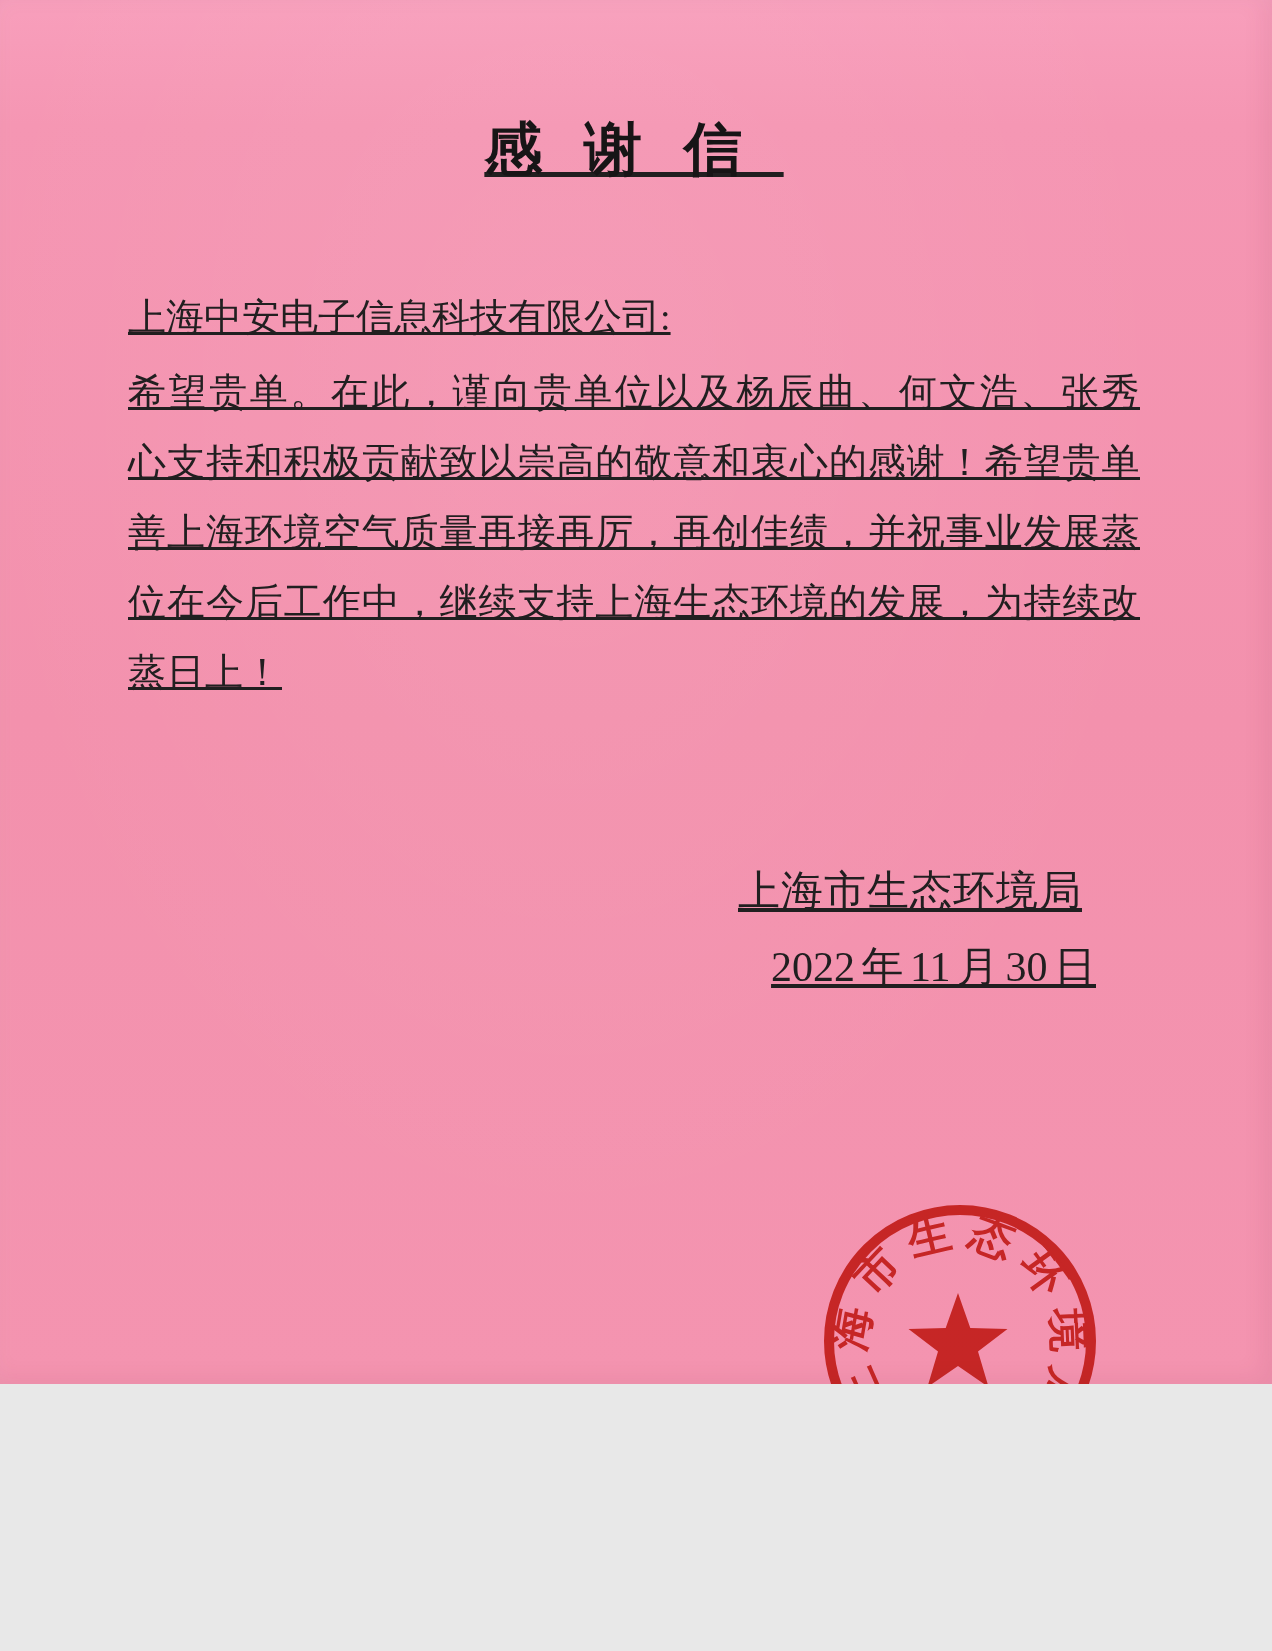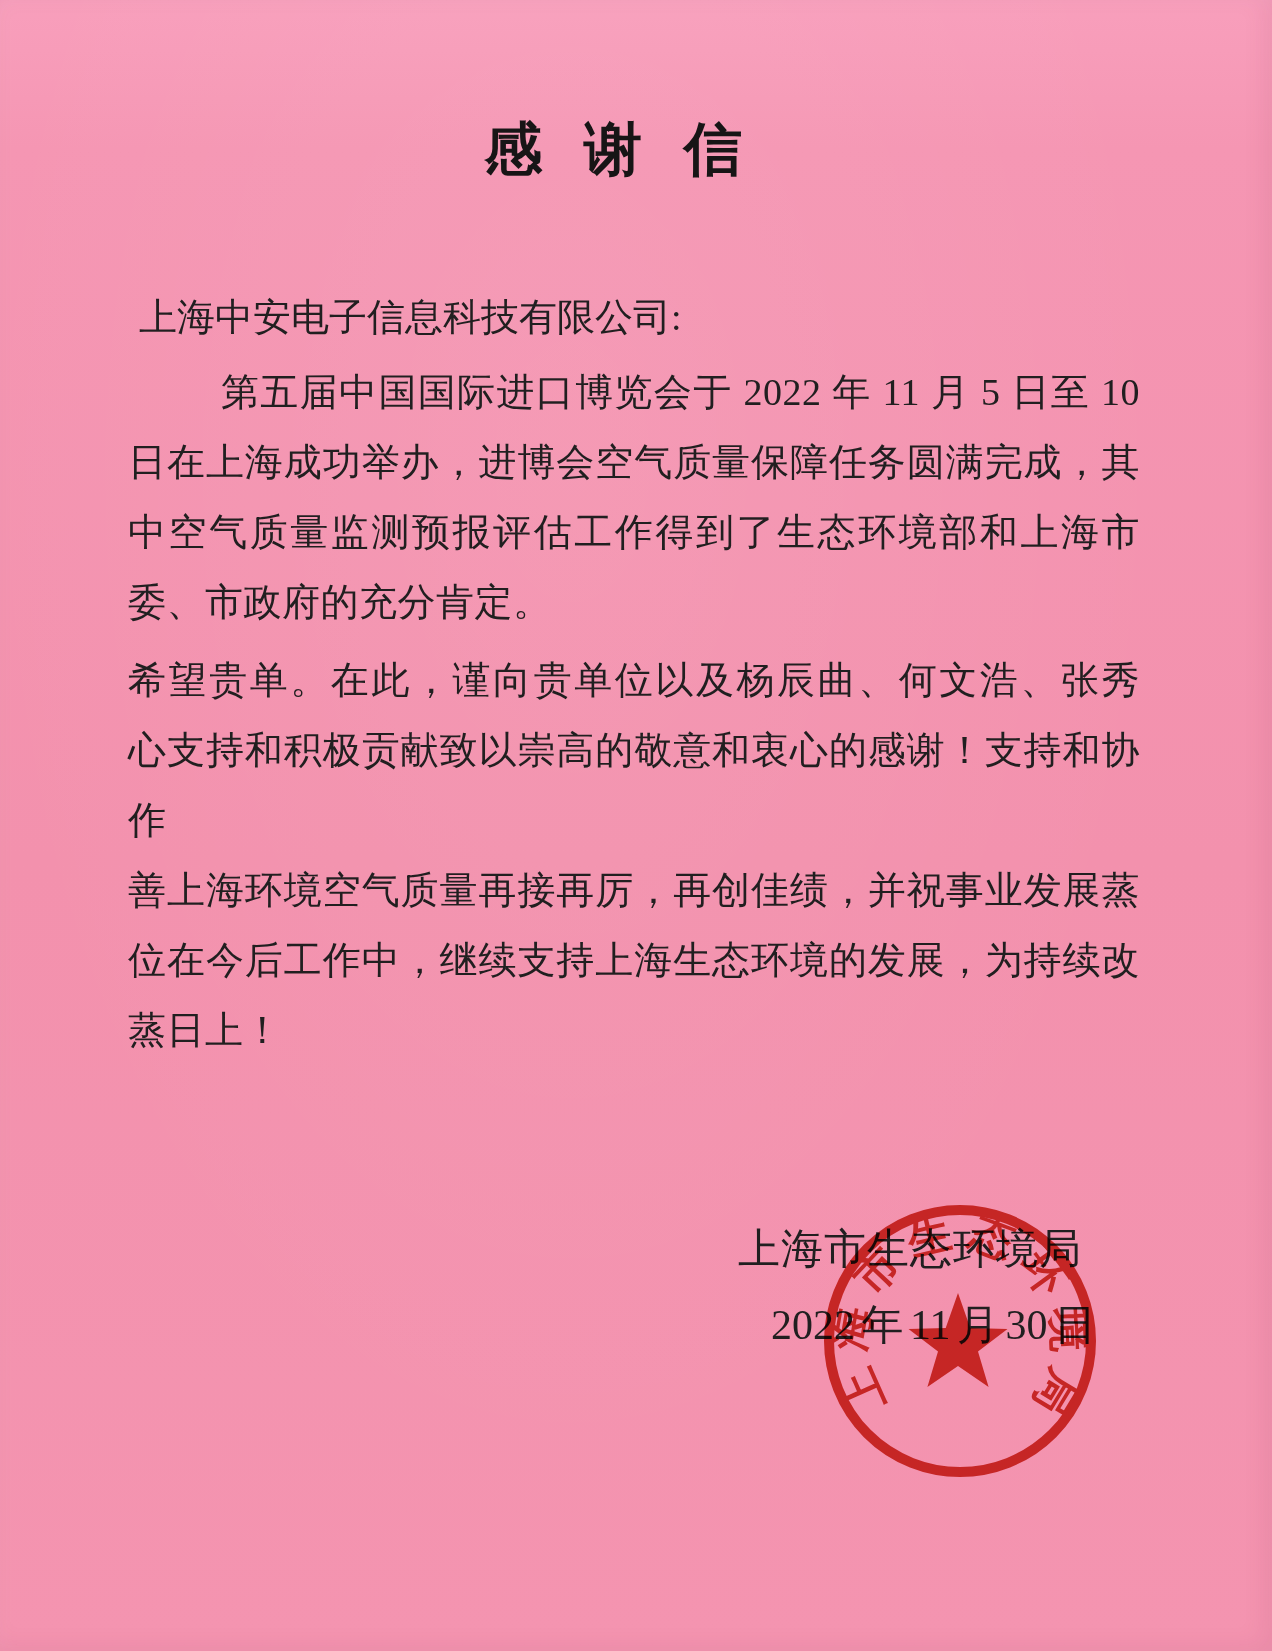--- a/index.html
+++ b/index.html
@@ -4,46 +4,46 @@
 <style>
   :root{
     --paper:#f596b3;
     --ink:#211f20;
     --seal:#cc3226;
   }
   *{margin:0;padding:0;box-sizing:border-box;}
   html,body{background:#e8e8e8;}
   .page{
     position:relative;
-    width:1272px;height:1651px;
+    width:1272px;height:1384px;
     margin:0 auto;
     overflow:hidden;
     background:
       radial-gradient(ellipse at 45% 28%, rgba(255,255,255,0.06), rgba(255,255,255,0) 62%),
       linear-gradient(180deg,#f89fbc 0%, var(--paper) 9%, #f391ad 52%, #f494b0 100%);
     box-shadow: inset -8px -5px 22px rgba(120,30,60,0.08), inset 4px 3px 18px rgba(255,255,255,0.05);
     font-family:"Liberation Serif","DejaVu Serif",serif;
     color:var(--ink);
+    text-decoration:underline;
   }
   .content{padding:0 132px 0 128px;}
   .title{
     margin-top:116px;
     text-align:center;
     font-size:58px;
     line-height:1.17;
     font-weight:700;
     letter-spacing:0.72em;
     color:#171516;
   }
   .addressee{
     margin-top:98px;
     font-size:38px;
     line-height:70px;
     text-align:left;
-    margin-left:11px;
   }
   .body .paragraph:first-child{margin-top:5px;}
   .body .paragraph + .paragraph{margin-top:8px;}
   .line{
     font-size:38px;
     line-height:70px;
     text-align:justify;
     text-align-last:justify;
     letter-spacing:0.5px;
   }
@@ -85,28 +85,22 @@
 
 <div class="page">
   <div class="content">
 
     <h1 class="title">感谢信</h1>
 
     <div class="addressee">上海中安电子信息科技有限公司:</div>
 
     <div class="body">
         <div class="paragraph">
-          <div class="line first">第五届中国国际进口博览会于 2022 年 11 月 5 日至 10</div>
-          <div class="line">日在上海成功举办，进博会空气质量保障任务圆满完成，其</div>
-          <div class="line">中空气质量监测预报评估工作得到了生态环境部和上海市</div>
-          <div class="line para-end">委、市政府的充分肯定。</div>
-        </div>
-        <div class="paragraph">
           <div class="line">希望贵单。在此，谨向贵单位以及杨辰曲、何文浩、张秀</div>
-          <div class="line">心支持和积极贡献致以崇高的敬意和衷心的感谢！支持和协作</div>
+          <div class="line">心支持和积极贡献致以崇高的敬意和衷心的感谢！希望贵单</div>
           <div class="line">善上海环境空气质量再接再厉，再创佳绩，并祝事业发展蒸</div>
           <div class="line">位在今后工作中，继续支持上海生态环境的发展，为持续改</div>
           <div class="line para-end">蒸日上！</div>
         </div>
       </div>
 
     <div class="sign-block">
       <div class="sign-name">上海市生态环境局</div>
       <div class="sign-date">2022 年 11 月 30 日</div>
     </div>

